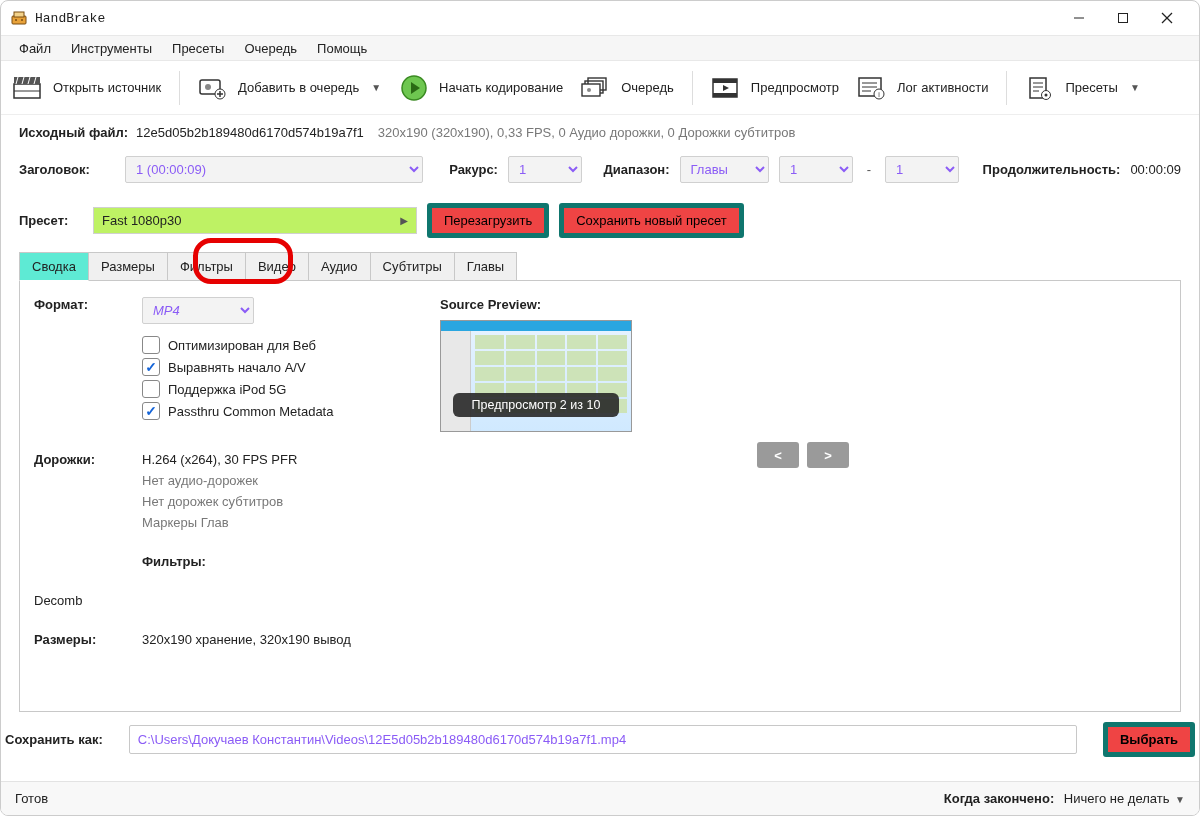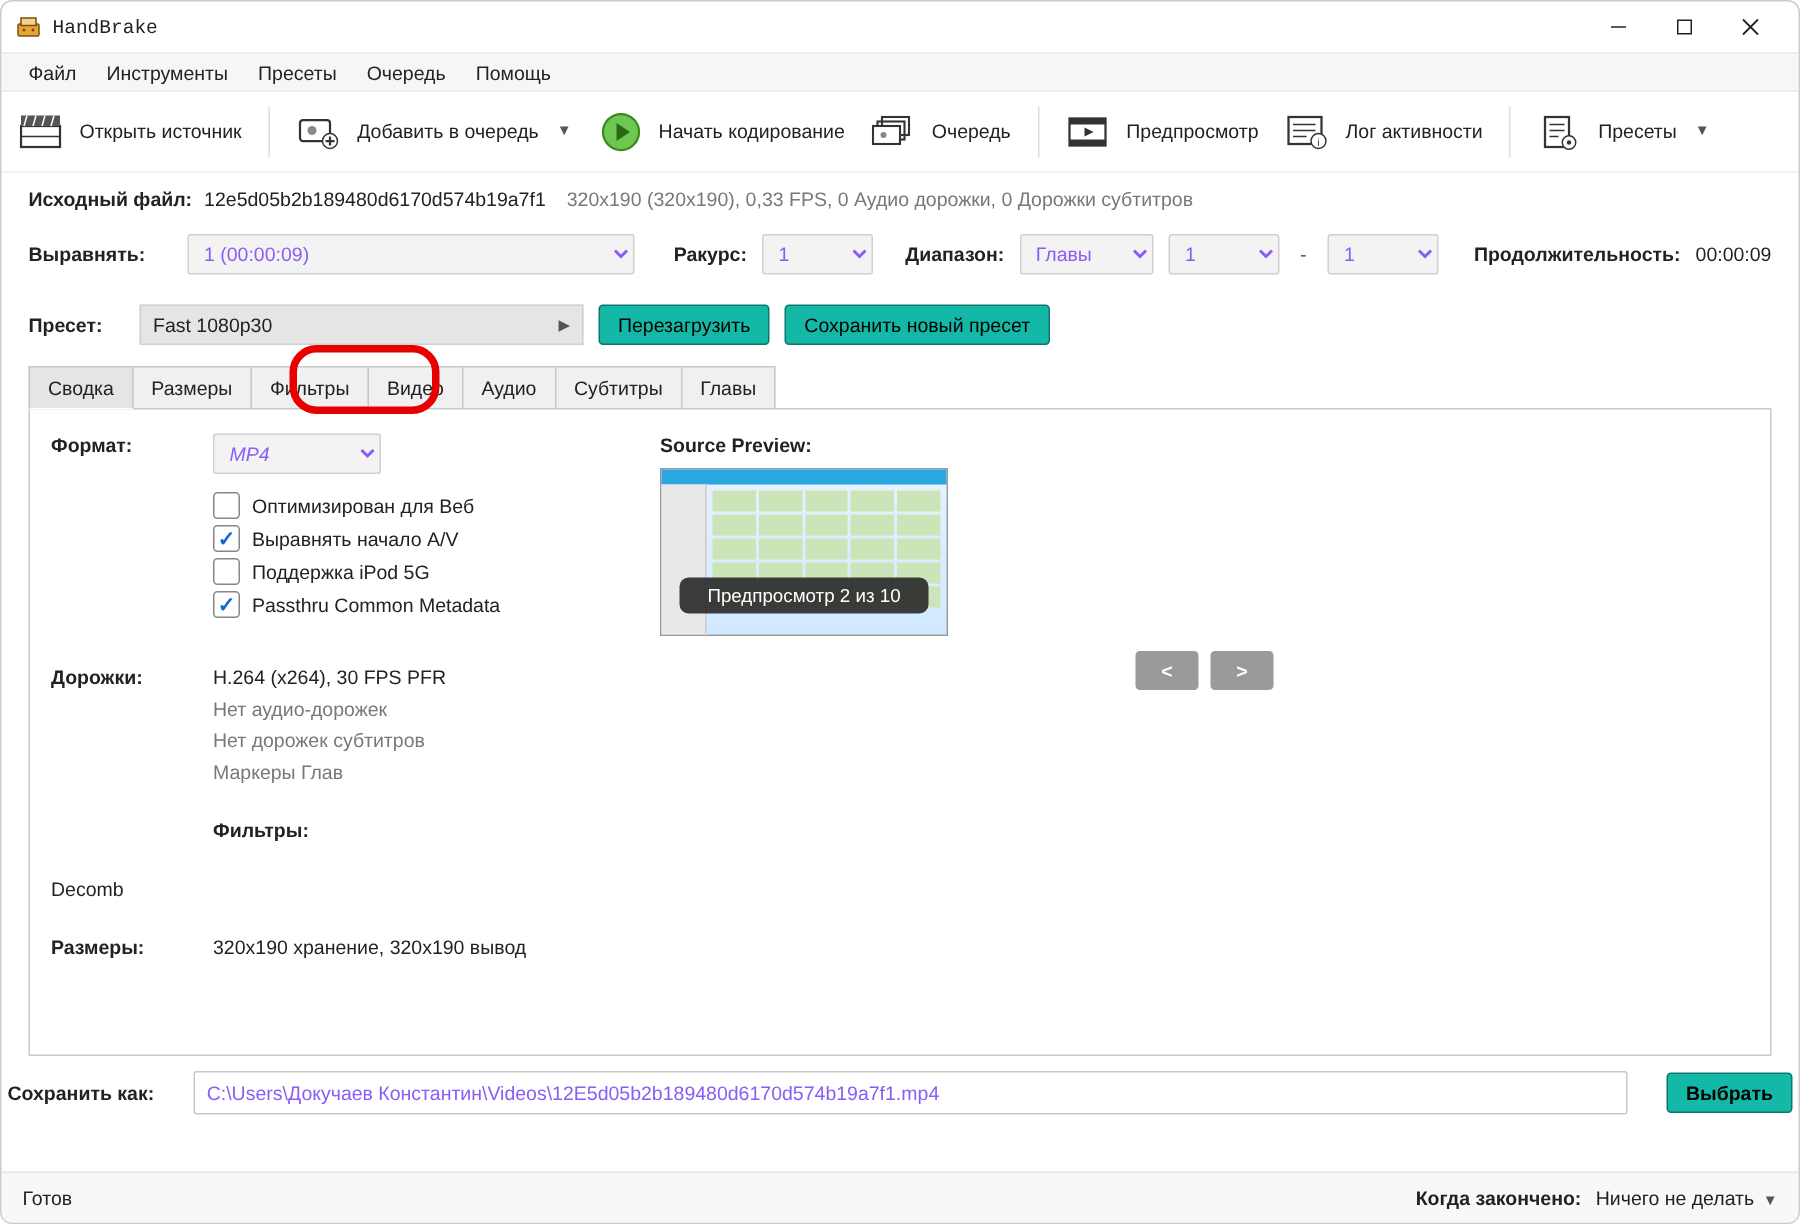--- a/index.html
+++ b/index.html
@@ -63,33 +63,33 @@
   .muted { color: #787878; }
   .row { display: flex; align-items: center; gap: 10px; padding: 4px 18px; }
   .label { font-weight: 600; min-width: 96px; }
   select, input[type=text] {
     font: inherit; background: #f3f3f3; border: 1px solid #d0d0d0;
     padding: 4px 6px; border-radius: 2px; color: #8b5cf6;
   }
   select.wide { width: 300px; }
   select.sm { width: 74px; }
   .btn {
-    font: inherit; background: #14b8a6; border: 1px solid #0f766e;
+    font: inherit; background: #ef4444; border: 5px solid #0f766e;
     padding: 5px 12px; border-radius: 3px; cursor: default;
   }
   .preset-box {
-    width: 296px; display:flex; justify-content:space-between; align-items:center;
-    background:#e5e5e5; border:1px solid #d0d0d0; padding: 5px 8px;
+    width: 324px; display:flex; justify-content:space-between; align-items:center;
+    background:#bef264; border:1px solid #d0d0d0; padding: 5px 8px;
   }
   .tabs { display: flex; margin: 10px 18px 0; position: relative; }
   .tab {
     padding: 6px 12px; border: 1px solid #c8c8c8; background: #f0f0f0;
     margin-right: -1px; position: relative; z-index: 1;
   }
-  .tab.active { background: #e5e5e5; border-bottom: 1px solid #fff; z-index: 3; }
+  .tab.active { background: #5eead4; border-bottom: 1px solid #fff; z-index: 3; }
   .highlight-ring {
     position: absolute; border: 5px solid #e60000; border-radius: 18px;
     left: 174px; top: -14px; width: 100px; height: 46px; z-index: 10; pointer-events:none;
   }
   .tab-body {
     border: 1px solid #c8c8c8; margin: -1px 18px 0; padding: 16px 14px 20px;
     height: 432px; position: relative; z-index: 2; background:#fff;
   }
   .summary-grid {
     display: grid; grid-template-columns: 100px 290px 1fr; row-gap: 10px; column-gap: 8px;
@@ -268,21 +268,21 @@
   </div>
 </div>
 
 <div class="source-row">
   <span class="bold">Исходный файл:</span>
   <span>12e5d05b2b189480d6170d574b19a7f1</span>
   <span class="muted" style="margin-left:6px;">320x190 (320x190), 0,33 FPS, 0 Аудио дорожки, 0 Дорожки субтитров</span>
 </div>
 
 <div class="row" style="margin-top:6px;">
-  <span class="label">Выравнять:</span>
+  <span class="label">Заголовок:</span>
   <select class="wide"><option>1  (00:00:09)</option></select>
   <span class="bold" style="margin-left:16px;">Ракурс:</span>
   <select class="sm"><option>1</option></select>
   <span class="bold" style="margin-left:12px;">Диапазон:</span>
   <select style="width:90px;"><option>Главы</option></select>
   <select class="sm"><option>1</option></select>
   <span class="dash">-</span>
   <select class="sm"><option>1</option></select>
   <span class="bold" style="margin-left:14px;">Продолжительность:</span>
   <span>00:00:09</span>

